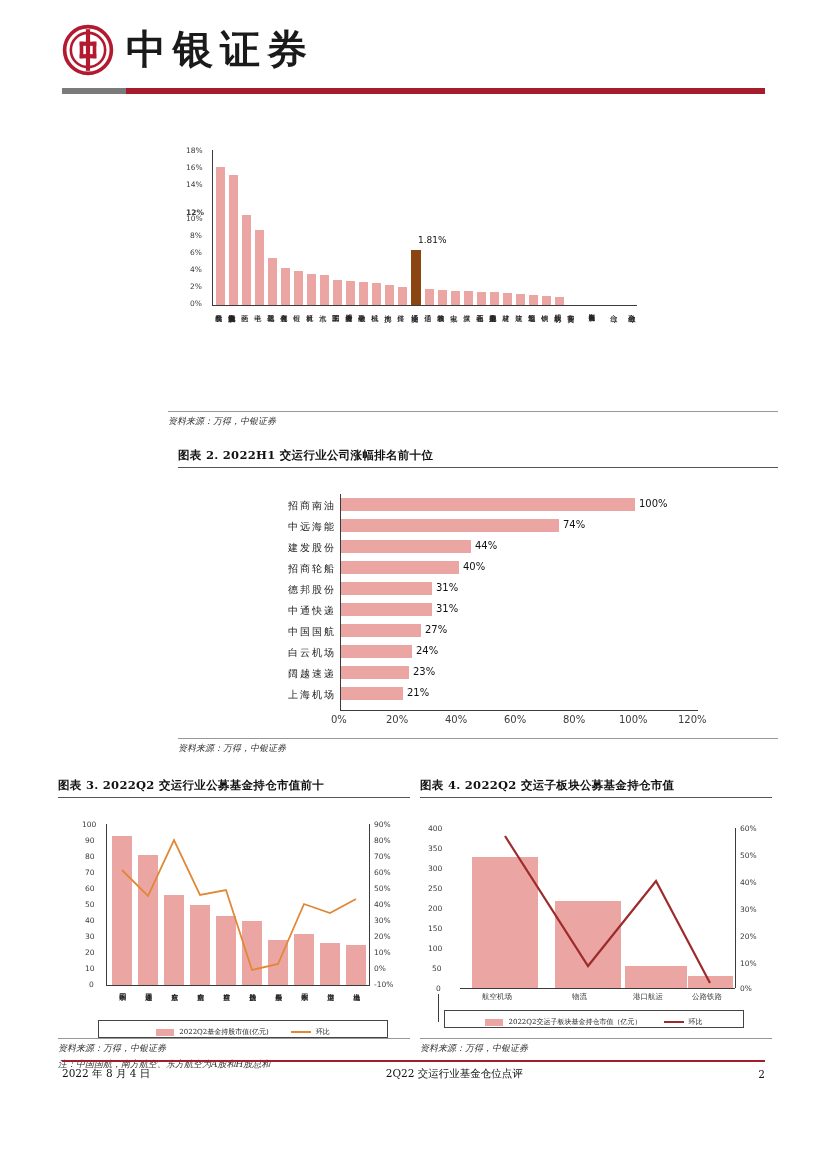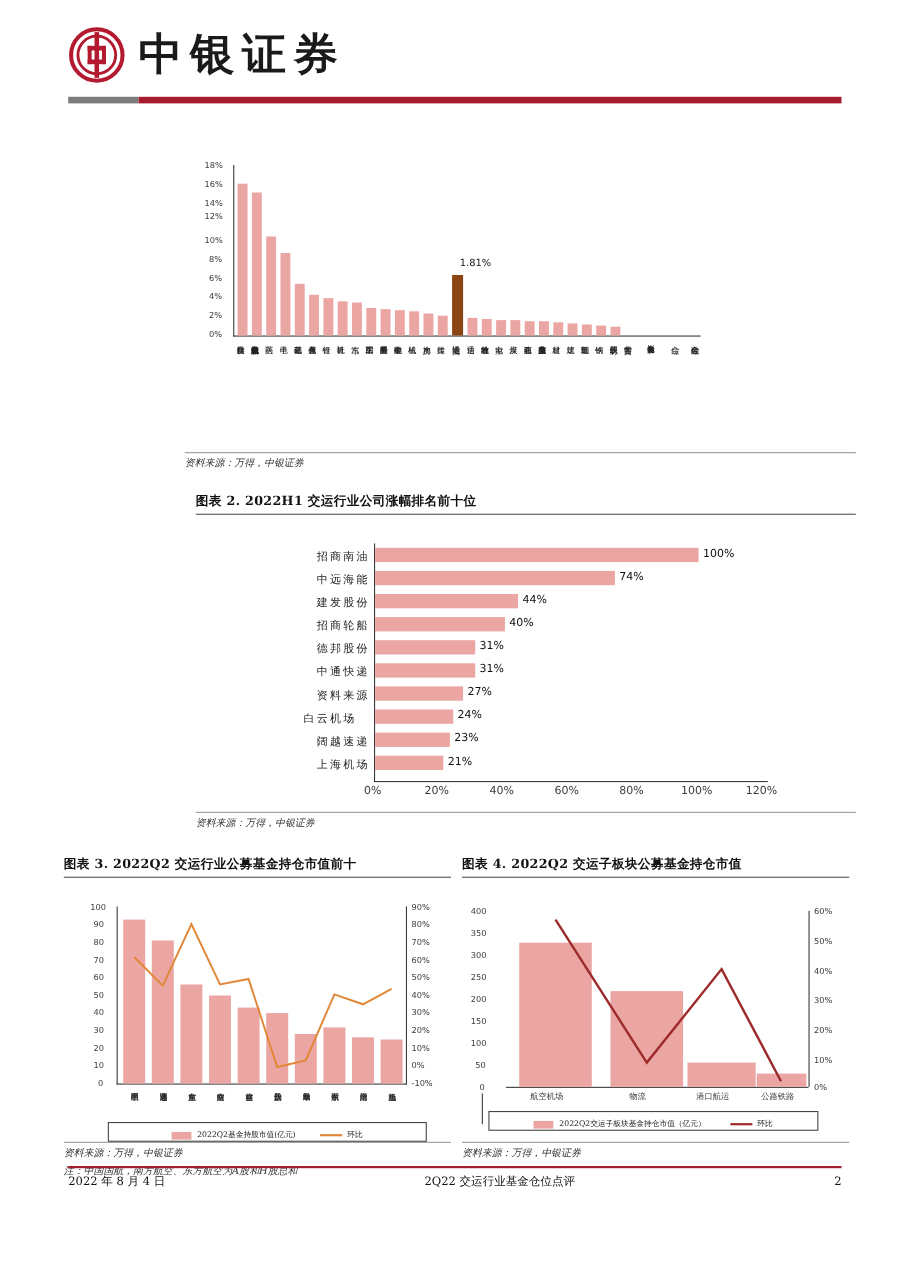--- a/index.html
+++ b/index.html
@@ -104,21 +104,21 @@
     <div class="rule-red"></div>
   </div>
 </div>
 
 <div class="fig" style="left:168px; top:106px; width:610px;">
   <div class="plot" style="height:305px; width:610px;">
 
     <div class="tick" style="left:18px; top:40px;">18%</div>
     <div class="tick" style="left:18px; top:57px;">16%</div>
     <div class="tick" style="left:18px; top:74px;">14%</div>
-    <div class="tick" style="left:18px; top:86px;">12%</div>
+    <div class="tick" style="left:18px; top:102px;font-weight:bold;">12%</div>
     <div class="tick" style="left:18px; top:108px;">10%</div>
     <div class="tick" style="left:22px; top:125px;">8%</div>
     <div class="tick" style="left:22px; top:142px;">6%</div>
     <div class="tick" style="left:22px; top:159px;">4%</div>
     <div class="tick" style="left:22px; top:176px;">2%</div>
     <div class="tick" style="left:22px; top:193px;">0%</div>
 
     <div class="axisline" style="left:44px; top:44px; width:1px; height:156px;"></div>
     <div class="axisline" style="left:44px; top:199px; width:425px; height:1px;"></div>
 
@@ -210,25 +210,25 @@
     <div class="hval" style="left:285px; top:93px;">40%</div>
 
     <div class="hcat" style="left:40px; top:115px; width:118px;">德邦股份</div>
     <div class="hbar" style="left:163px; top:114px; width:91px;"></div>
     <div class="hval" style="left:258px; top:114px;">31%</div>
 
     <div class="hcat" style="left:40px; top:136px; width:118px;">中通快递</div>
     <div class="hbar" style="left:163px; top:135px; width:91px;"></div>
     <div class="hval" style="left:258px; top:135px;">31%</div>
 
-    <div class="hcat" style="left:40px; top:157px; width:118px;">资料来源</div>
+    <div class="hcat" style="left:40px; top:157px; width:118px;">中国国航</div>
     <div class="hbar" style="left:163px; top:156px; width:80px;"></div>
     <div class="hval" style="left:247px; top:156px;">27%</div>
 
-    <div class="hcat" style="left:28px; top:178px; width:118px;">白云机场</div>
+    <div class="hcat" style="left:40px; top:178px; width:118px;">白云机场</div>
     <div class="hbar" style="left:163px; top:177px; width:71px;"></div>
     <div class="hval" style="left:238px; top:177px;">24%</div>
 
     <div class="hcat" style="left:40px; top:199px; width:118px;">阔越速递</div>
     <div class="hbar" style="left:163px; top:198px; width:68px;"></div>
     <div class="hval" style="left:235px; top:198px;">23%</div>
 
     <div class="hcat" style="left:40px; top:220px; width:118px;">上海机场</div>
     <div class="hbar" style="left:163px; top:219px; width:62px;"></div>
     <div class="hval" style="left:229px; top:219px;">21%</div>

